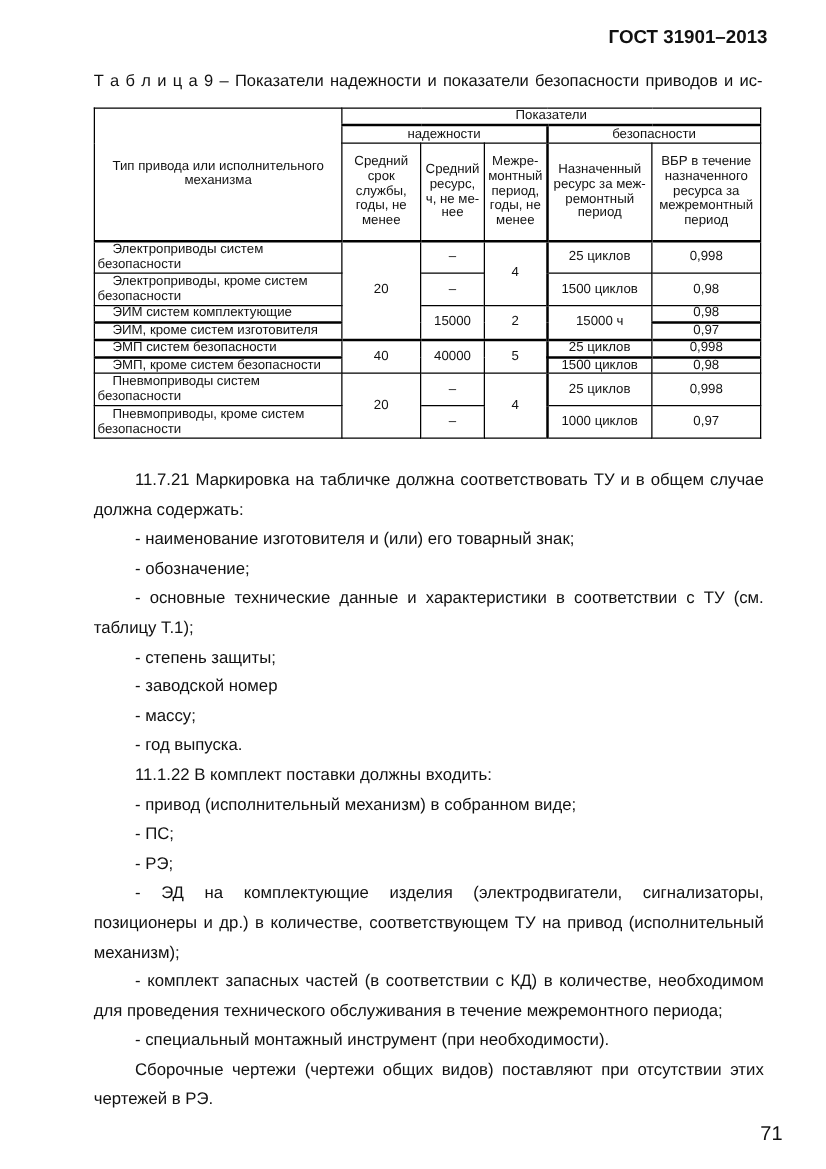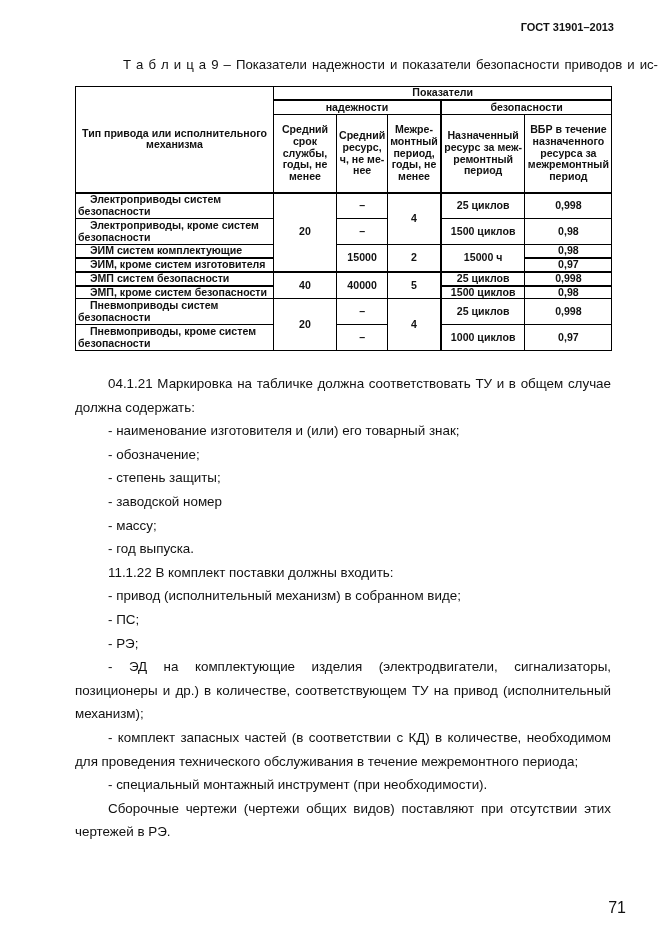--- a/index.html
+++ b/index.html
@@ -1,23 +1,23 @@
 <!DOCTYPE html>
 <html><head>
 <meta charset="utf-8">
 <style>
   html, body { margin: 0; padding: 0; background: #ffffff; }
   body { width: 661px; height: 935px; position: relative; overflow: hidden;
          font-family: "Liberation Sans", sans-serif; color: #111; }
-  .hdr { position: absolute; right: 47px; top: 21px; font-weight: bold; font-size: 11px; }
-  .caption { position: absolute; left: 75px; top: 57px; width: 535px; font-size: 13.2px; line-height: 15px; margin-left: 48px; }
+  .hdr { position: absolute; right: 47px; top: 21px; font-weight: bold; font-size: 15px; }
+  .caption { position: absolute; left: 75px; top: 57px; width: 535px; font-size: 13.2px; line-height: 15px; }
   .caption .l1 { text-align: justify; text-align-last: justify; display: block; }
   table.t9 { position: absolute; left: 75px; top: 86px; border-collapse: collapse;
              font-size: 10.6px; line-height: 11.8px; table-layout: fixed; }
-  table.t9 td { border: 1px solid #000; padding: 0 2px; text-align: center; vertical-align: middle; font-weight: bold; }
+  table.t9 td { border: 1px solid #000; padding: 0 2px; text-align: center; vertical-align: middle; }
   table.t9 td.name { text-align: left; padding-left: 2px; }
   table.t9 td.name .ind { padding-left: 12px; }
   .thick-b { border-bottom: 2px solid #000 !important; }
   .thick-t { border-top: 2px solid #000 !important; }
   .thick-l { border-left: 2px solid #000 !important; }
   .body-text { position: absolute; left: 75px; top: 372px; width: 536px; font-size: 13.4px; line-height: 23.6px; }
   .body-text p { margin: 0; text-align: justify; }
   .body-text p.ind { text-indent: 33px; }
   .page-num { position: absolute; right: 35px; top: 899px; font-size: 16px; }
 </style>
@@ -107,23 +107,24 @@
   <tr style="height:26px">
     <td class="name"><span class="ind">Пневмоприводы, кроме систем безопасности</span></td>
     <td>–</td>
     <td class="thick-l">1000 циклов</td>
     <td>0,97</td>
   </tr>
 </tbody>
   </table>
 
 <div class="body-text">
-  <p class="ind">04.1.21 Маркировка на табличке должна соответствовать ТУ и в общем случае должна содержать:</p>
+  <p class="ind">11.7.21 Маркировка на табличке должна соответствовать ТУ и в общем случае должна содержать:</p>
   <p class="ind">- наименование изготовителя и (или) его товарный знак;</p>
   <p class="ind">- обозначение;</p>
+  <p class="ind">- основные технические данные и характеристики в соответствии с ТУ (см. таблицу Т.1);</p>
   <p class="ind">- степень защиты;</p>
   <p class="ind">- заводской номер</p>
   <p class="ind">- массу;</p>
   <p class="ind">- год выпуска.</p>
   <p class="ind">11.1.22 В комплект поставки должны входить:</p>
   <p class="ind">- привод (исполнительный механизм) в собранном виде;</p>
   <p class="ind">- ПС;</p>
   <p class="ind">- РЭ;</p>
   <p class="ind">- ЭД на комплектующие изделия (электродвигатели, сигнализаторы, позиционеры и др.) в количестве, соответствующем  ТУ на привод (исполнительный механизм);</p>
   <p class="ind">- комплект запасных частей (в соответствии с КД) в количестве, необходимом для проведения технического обслуживания в течение межремонтного периода;</p>

